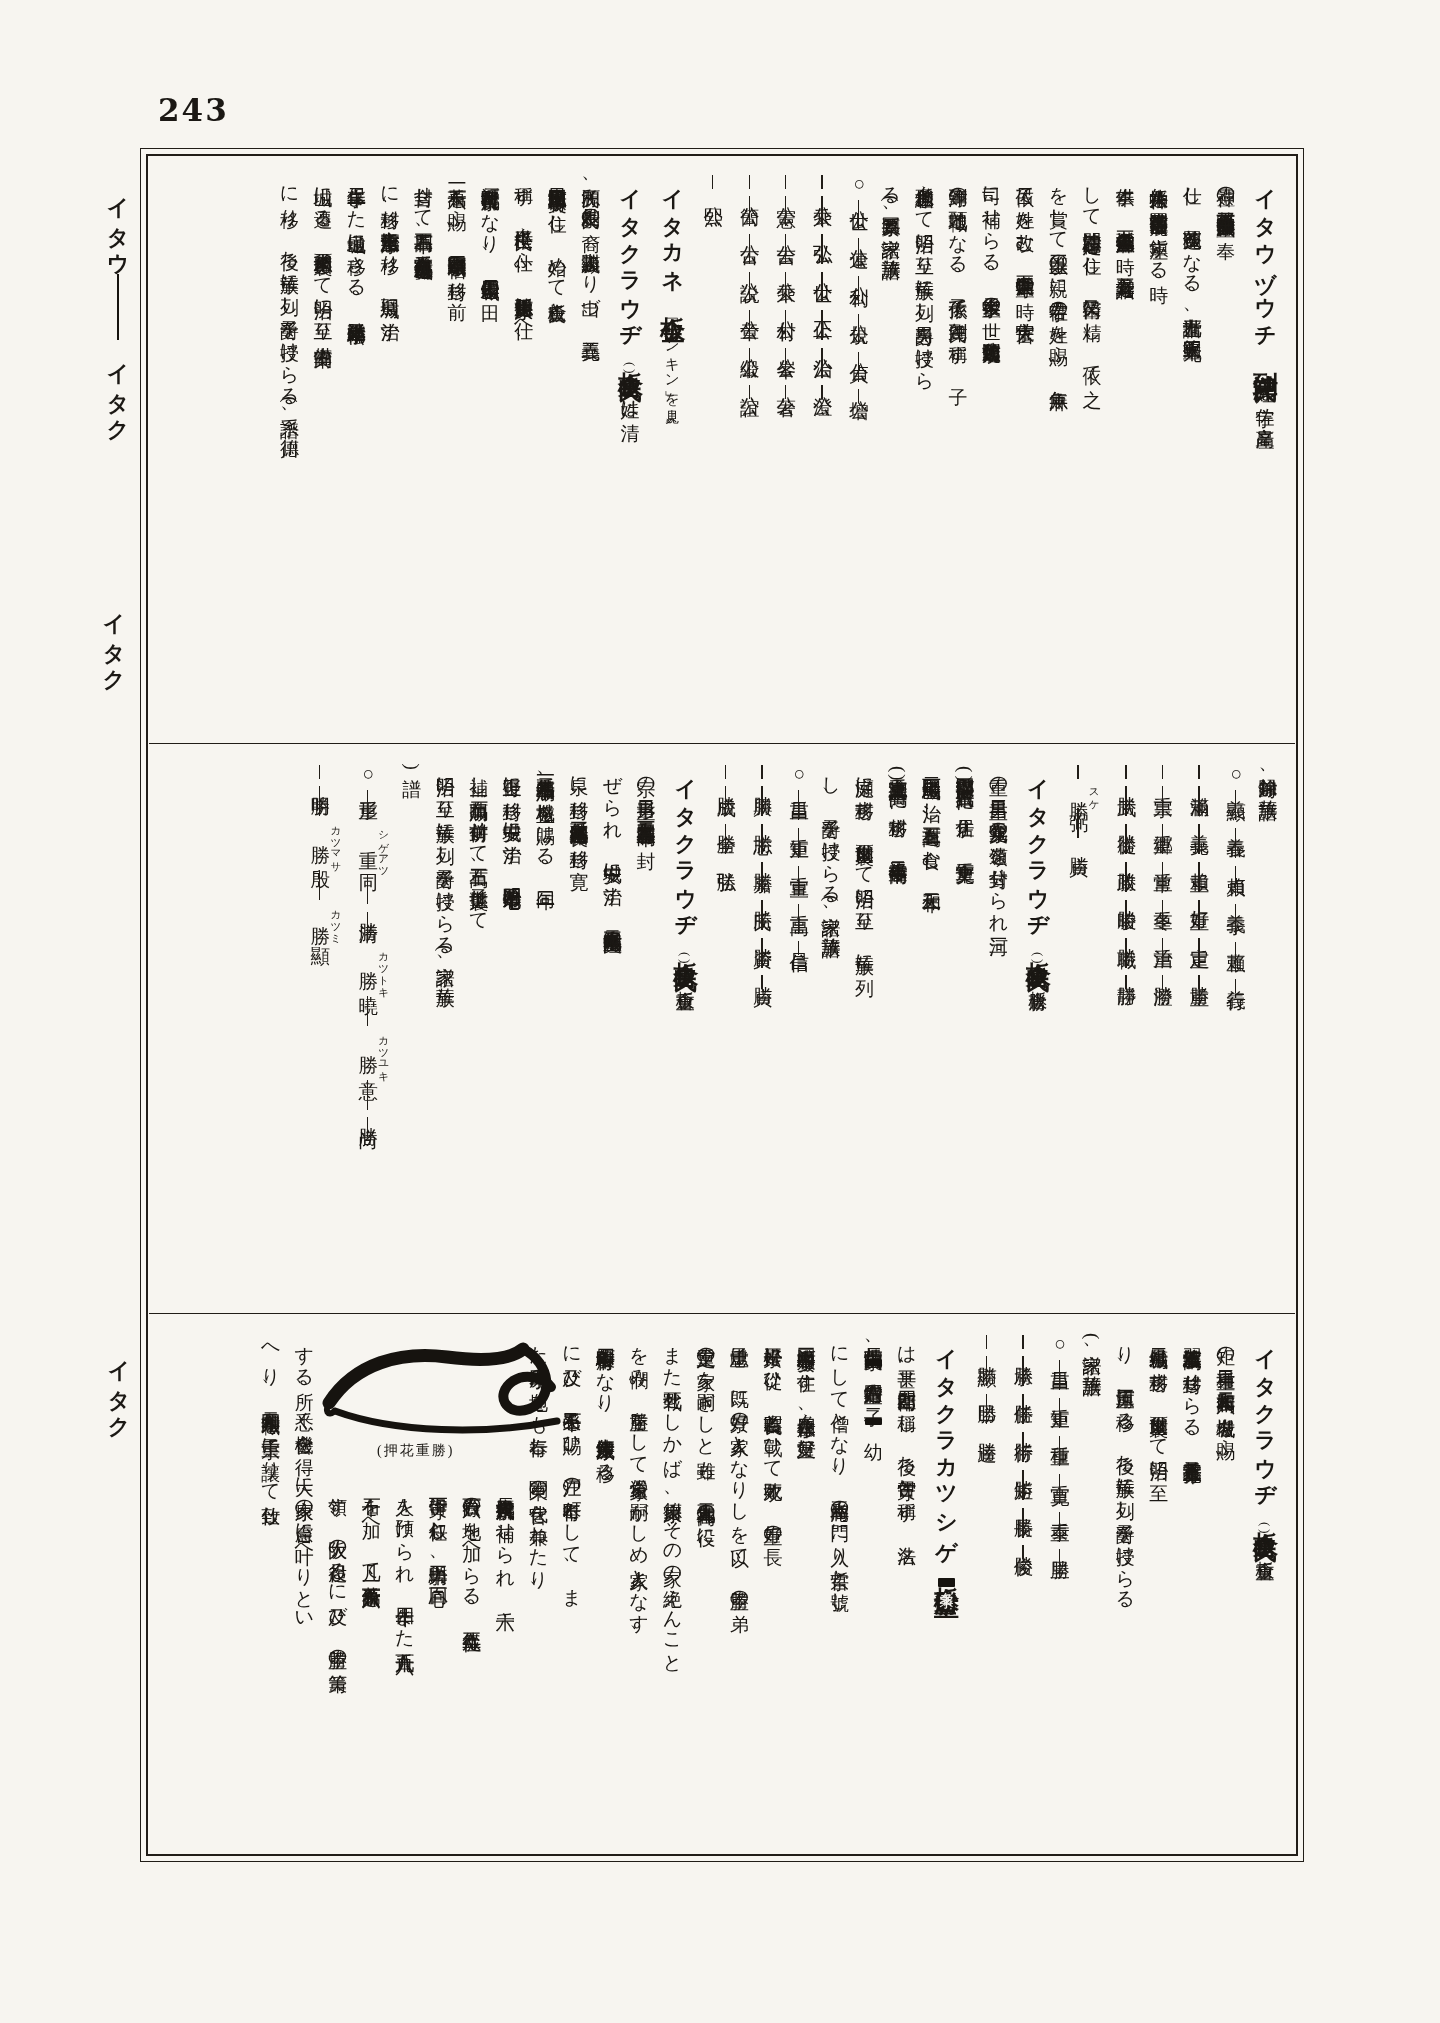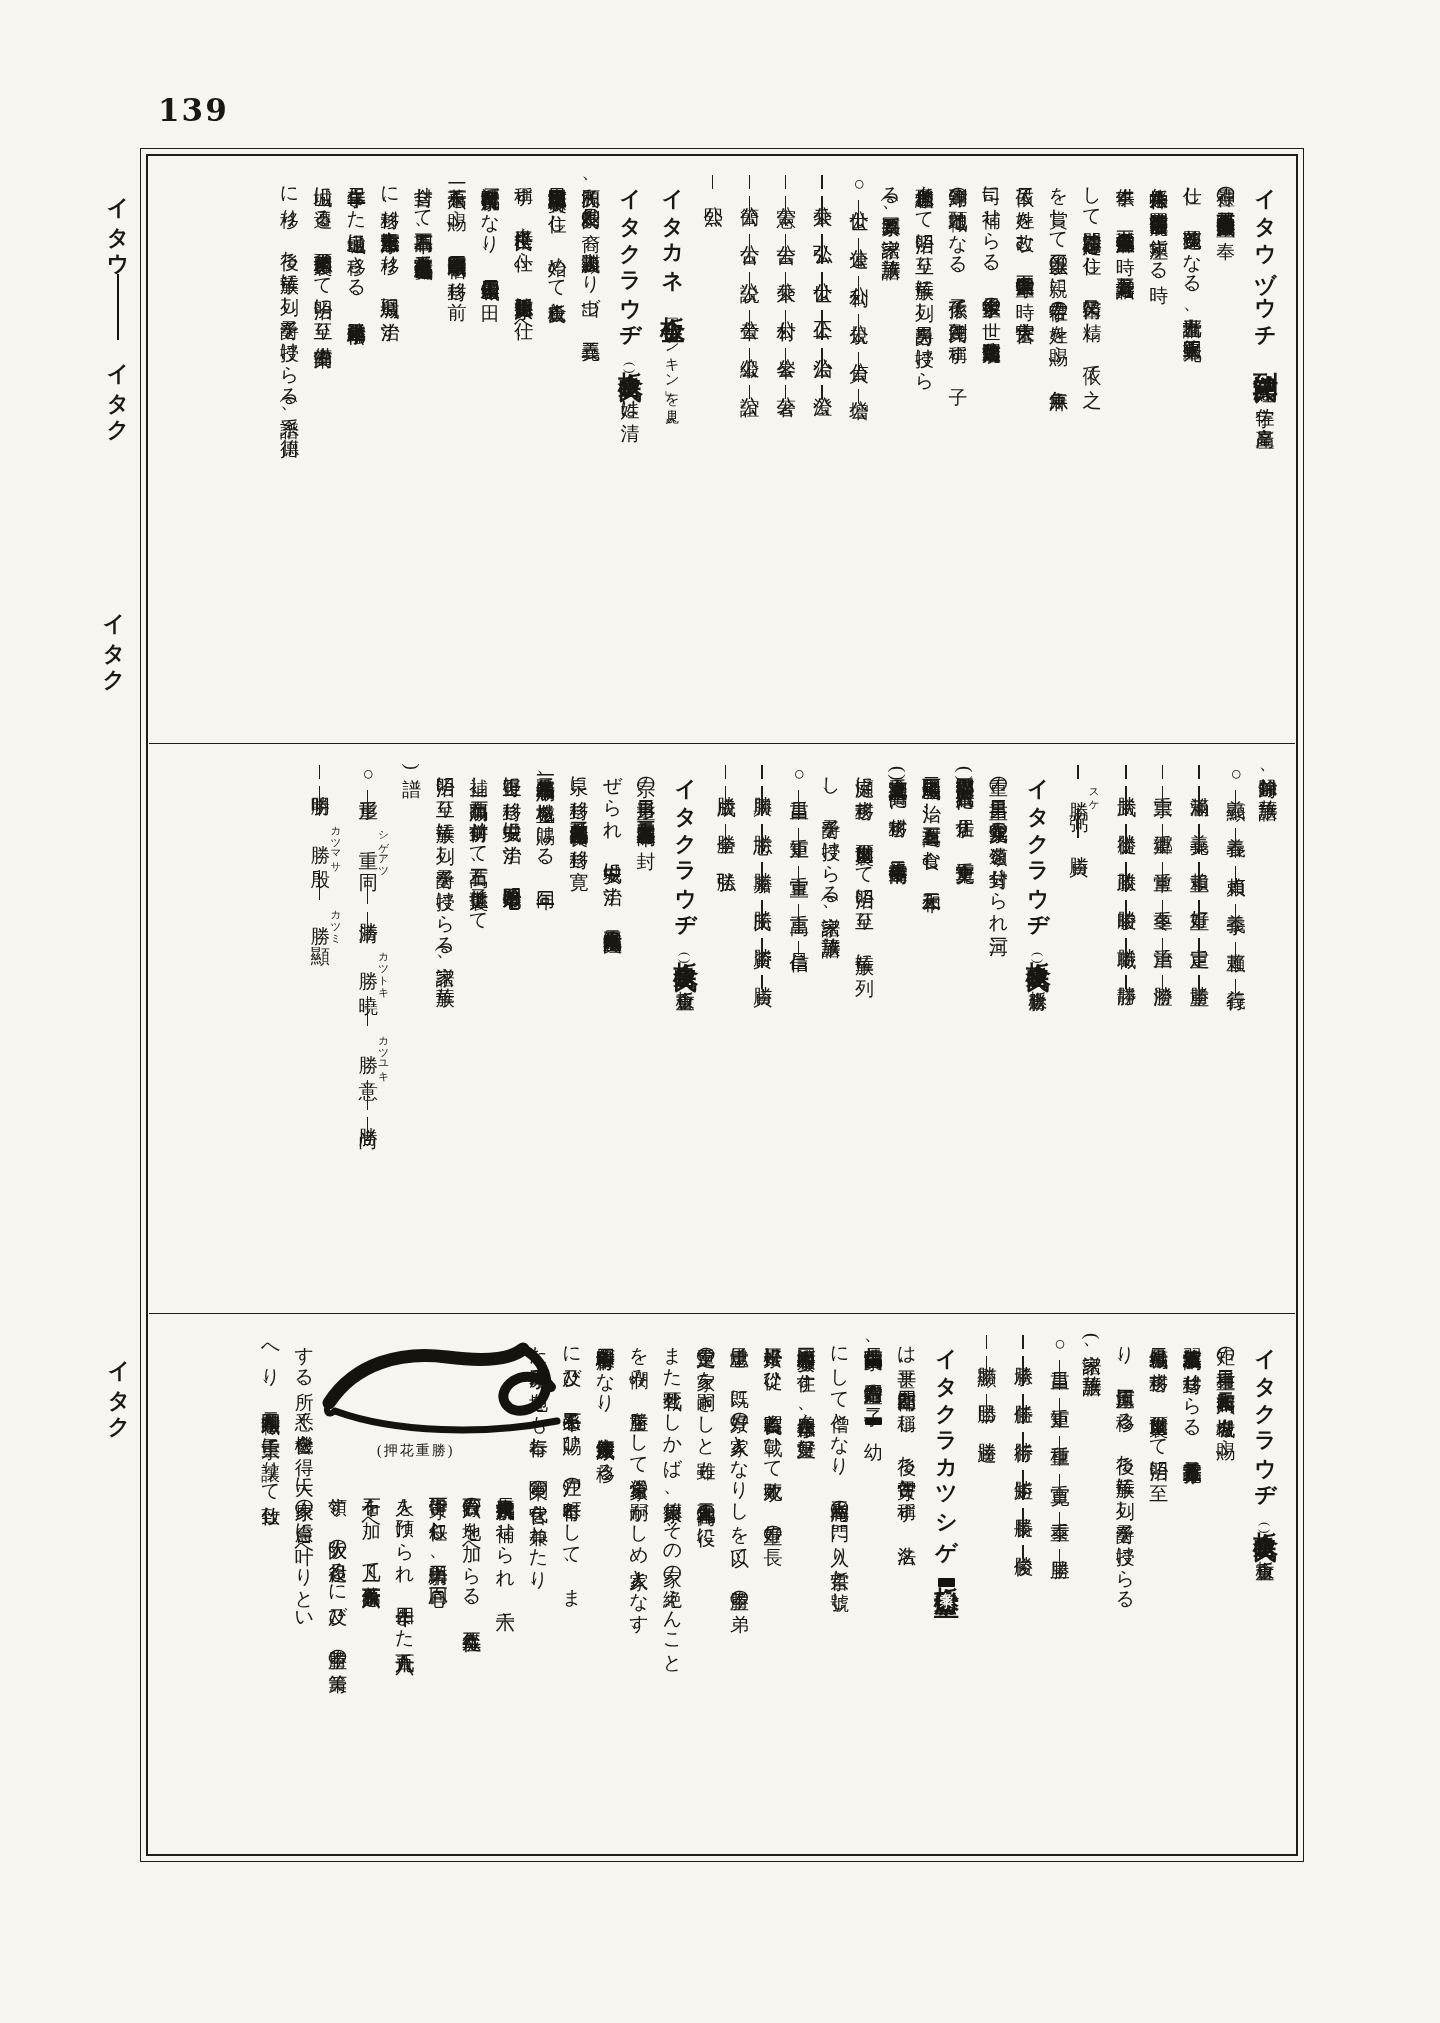--- a/index.html
+++ b/index.html
@@ -86,21 +86,21 @@
     font-family:"Liberation Sans",sans-serif;
   }
   .ml-1{left:103px;top:182px;}
   .ml-2{left:99px;top:598px;}
   .ml-3{left:104px;top:1345px;}
   .vdash{display:inline-block;inline-size:66px;block-size:2px;background:#16130f;margin:8px 0;}
 </style>
 </head>
 <body>
 
-<div class="page-number">139</div>
+<div class="page-number">243</div>
 
 <div class="margin-label ml-1">
   <span>イタウ</span><span class="vdash"></span><span>イタク</span>
 </div>
 <div class="margin-label ml-2">イタク</div>
 <div class="margin-label ml-3">イタク</div>
 
 <div class="frame">
   <div class="inner-line"></div>
   <div class="divider d1"></div>

